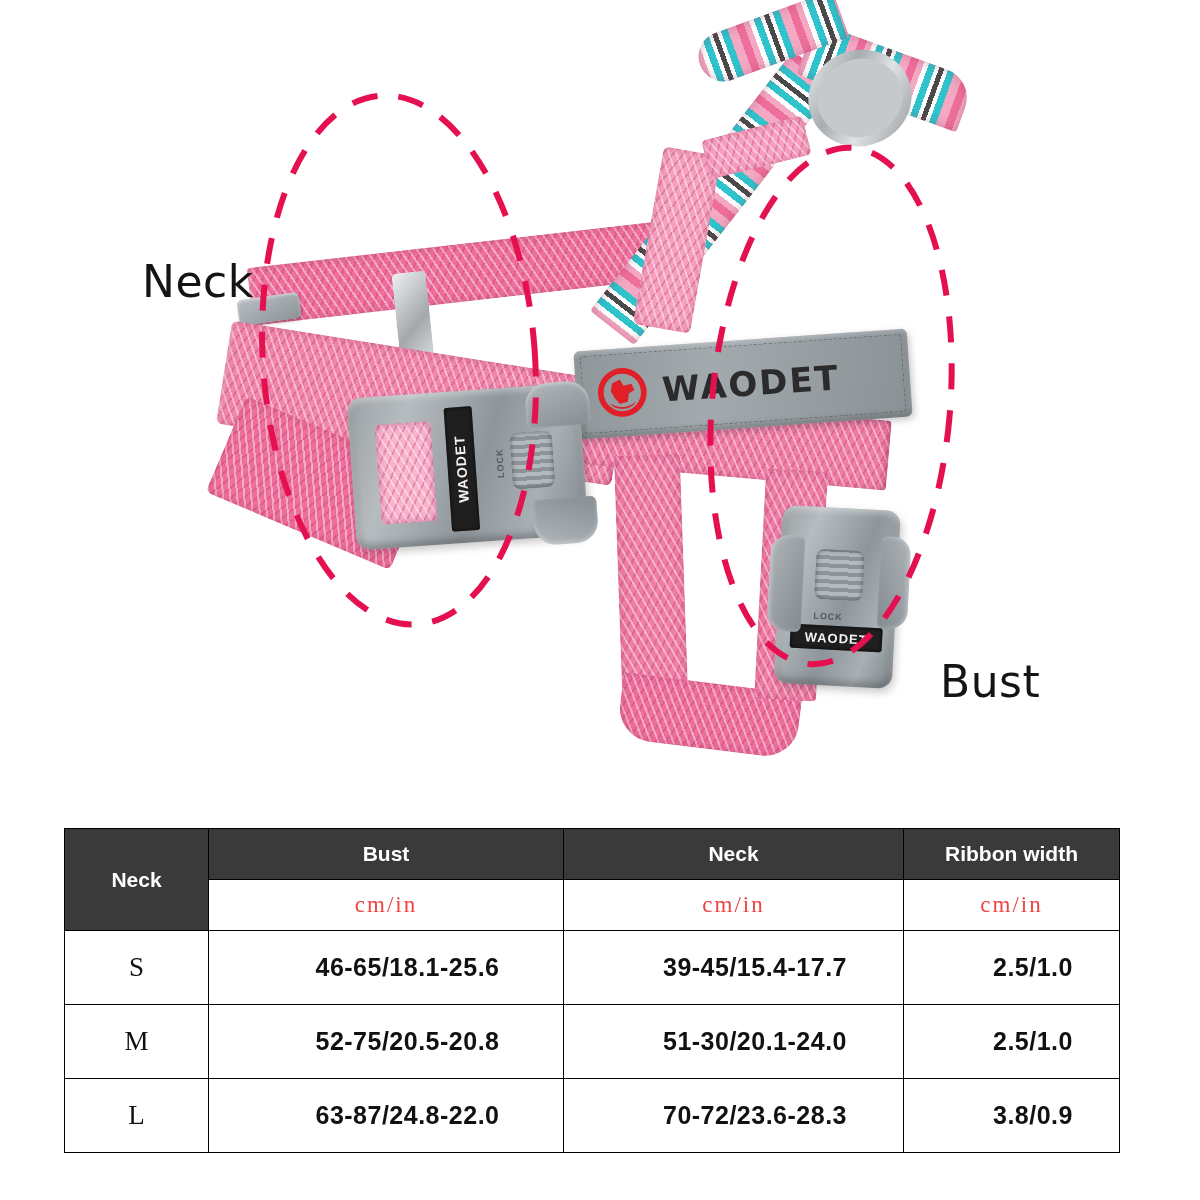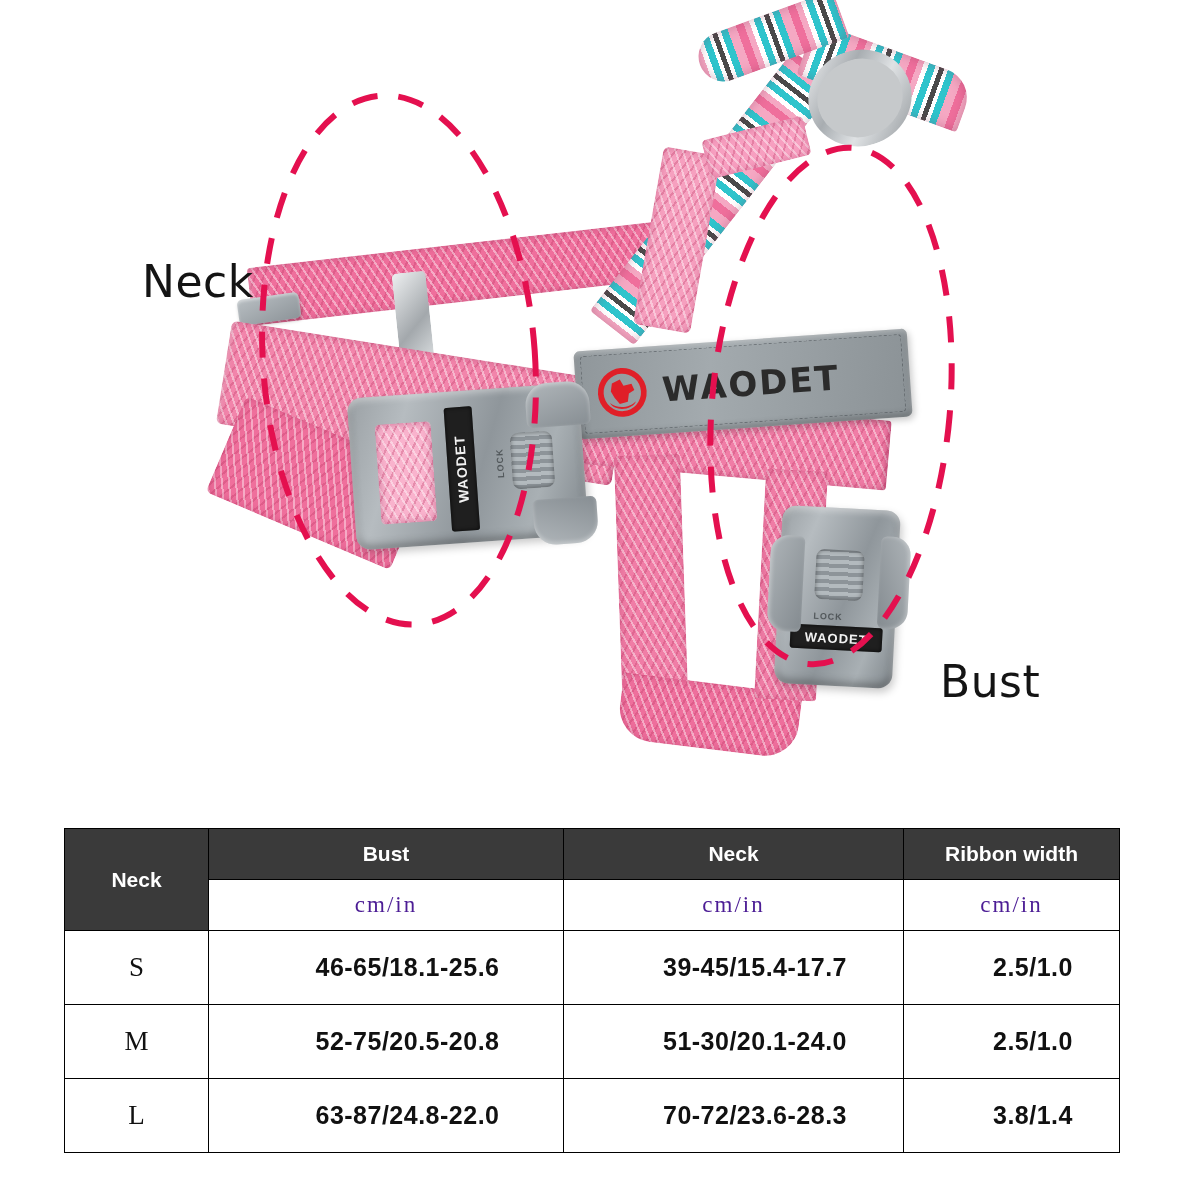--- a/index.html
+++ b/index.html
@@ -197,21 +197,21 @@
     font-family: "Liberation Sans", sans-serif;
     font-weight: bold;
     font-size: 21px;
     height: 48px;
   }
   .th-size {
     height: 96px;
   }
   .unit-cell {
     background: #ffffff;
-    color: #4c1d95;
+    color: #ef4444;
     font-family: "Liberation Serif", serif;
     font-size: 23px;
     height: 48px;
     letter-spacing: 2px;
   }
   .size-cell {
     font-family: "Liberation Serif", serif;
     font-size: 27px;
     color: #111111;
     height: 71px;
@@ -399,17 +399,17 @@
       <tr>
         <td class="size-cell">M</td>
         <td class="val-cell">52-75/20.5-20.8</td>
         <td class="val-cell">51-30/20.1-24.0</td>
         <td class="val-cell">2.5/1.0</td>
       </tr>
       <tr>
         <td class="size-cell">L</td>
         <td class="val-cell">63-87/24.8-22.0</td>
         <td class="val-cell">70-72/23.6-28.3</td>
-        <td class="val-cell">3.8/1.4</td>
+        <td class="val-cell">3.8/0.9</td>
       </tr>
     </tbody>
   </table>
 </div>
 
 </body></html>

